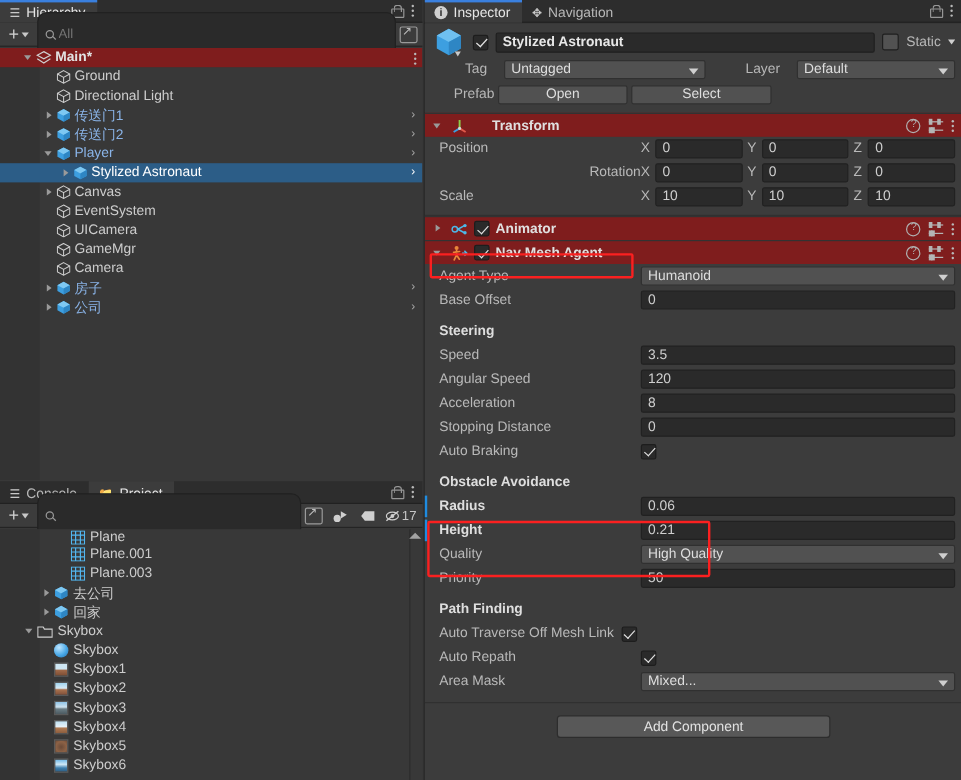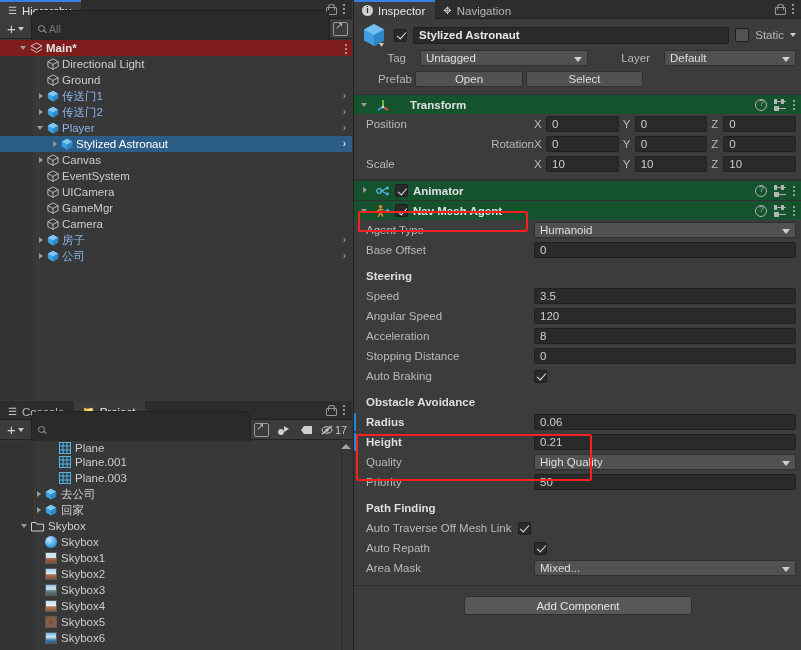--- a/index.html
+++ b/index.html
@@ -121,21 +121,21 @@
   .lblr{ color:#b7b7b7; font-size:11.5px; text-align:right;}
   .dd{ height:16px; background:#515151; border:1px solid #303030; border-radius:2px;
      display:flex; align-items:center; padding:0 5px; color:#dedede; font-size:11.5px; position:relative;}
   .dd .ar{ position:absolute; right:5px; top:6px; width:0;height:0;
      border-left:4px solid transparent;border-right:4px solid transparent;border-top:5px solid #cfcfcf;}
   .go-row3{ display:flex; align-items:center; gap:3px; height:20px; margin-top:1px;}
   .btn{ height:16px; background:#515151; border:1px solid #303030; border-radius:2px;
      display:flex; align-items:center; justify-content:center; color:#dedede; font-size:11.5px;}
 
   .sep{ height:1px; background:#303030; }
-  .comp-head{ height:20px; background:#14532d; display:flex; align-items:center; gap:5px;
+  .comp-head{ height:20px; background:#7f1d1d; display:flex; align-items:center; gap:5px;
       padding:0 6px; position:relative; border-top:1px solid #323232;}
   .comp-head .title{ color:#e0e0e0; font-weight:bold; font-size:11.5px; }
   .hdr-icons{ position:absolute; right:7px; top:4px; display:flex; align-items:center; gap:7px;}
   .help-ico{ width:12px;height:12px;border:1.2px solid #b0b0b0;border-radius:50%;position:relative;}
   .help-ico:after{ content:"?"; position:absolute; left:3px; top:-2px; font-size:9px; color:#b0b0b0;}
   .pref-ico{ width:12px;height:11px;position:relative;}
   .pref-ico i{ position:absolute; left:0; width:12px; height:1.4px; background:#b4b4b4;}
   .pref-ico i:after{ content:""; position:absolute; top:-1.8px; width:3px;height:5px;background:#b4b4b4;}
 
   .prow2{ height:20px; display:flex; align-items:center; position:relative; }
@@ -211,32 +211,32 @@
       <div id="hier-rows">
           <div class="hrow">
             <span style="display:inline-block;width:36px;flex:0 0 36px;"></span>
             <span class="foldr"></span>
             <span class="cube">
               <svg width="12" height="12" viewBox="0 0 14 14">
                 <path d="M7 1 L13 4.3 L13 10 L7 13.3 L1 10 L1 4.3 Z" fill="none" stroke="#cfcfcf" stroke-width="1"></path>
                 <path d="M7 7.6 L13 4.3 M7 7.6 L1 4.3 M7 7.6 L7 13.3" stroke="#cfcfcf" stroke-width="1" fill="none"></path>
               </svg>
             </span>
-            <span class="label">Directional Light</span>
+            <span class="label">Ground</span>
           </div>
           <div class="hrow">
             <span style="display:inline-block;width:36px;flex:0 0 36px;"></span>
             <span class="foldr"></span>
             <span class="cube">
               <svg width="12" height="12" viewBox="0 0 14 14">
                 <path d="M7 1 L13 4.3 L13 10 L7 13.3 L1 10 L1 4.3 Z" fill="none" stroke="#cfcfcf" stroke-width="1"></path>
                 <path d="M7 7.6 L13 4.3 M7 7.6 L1 4.3 M7 7.6 L7 13.3" stroke="#cfcfcf" stroke-width="1" fill="none"></path>
               </svg>
             </span>
-            <span class="label">Ground</span>
+            <span class="label">Directional Light</span>
           </div>
           <div class="hrow">
             <span style="display:inline-block;width:36px;flex:0 0 36px;"></span>
             <span class="foldr closed"></span>
             <span class="cube">
               <svg width="12" height="12" viewBox="0 0 14 14">
                 <path d="M7 1 L13 4.3 L13 10 L7 13.3 L1 10 L1 4.3 Z" fill="#3d9fe0"></path>
                 <path d="M7 1 L13 4.3 L7 7.6 L1 4.3 Z" fill="#7ec8f2"></path>
                 <path d="M7 7.6 L13 4.3 L13 10 L7 13.3 Z" fill="#2e86c4"></path>
               </svg>

